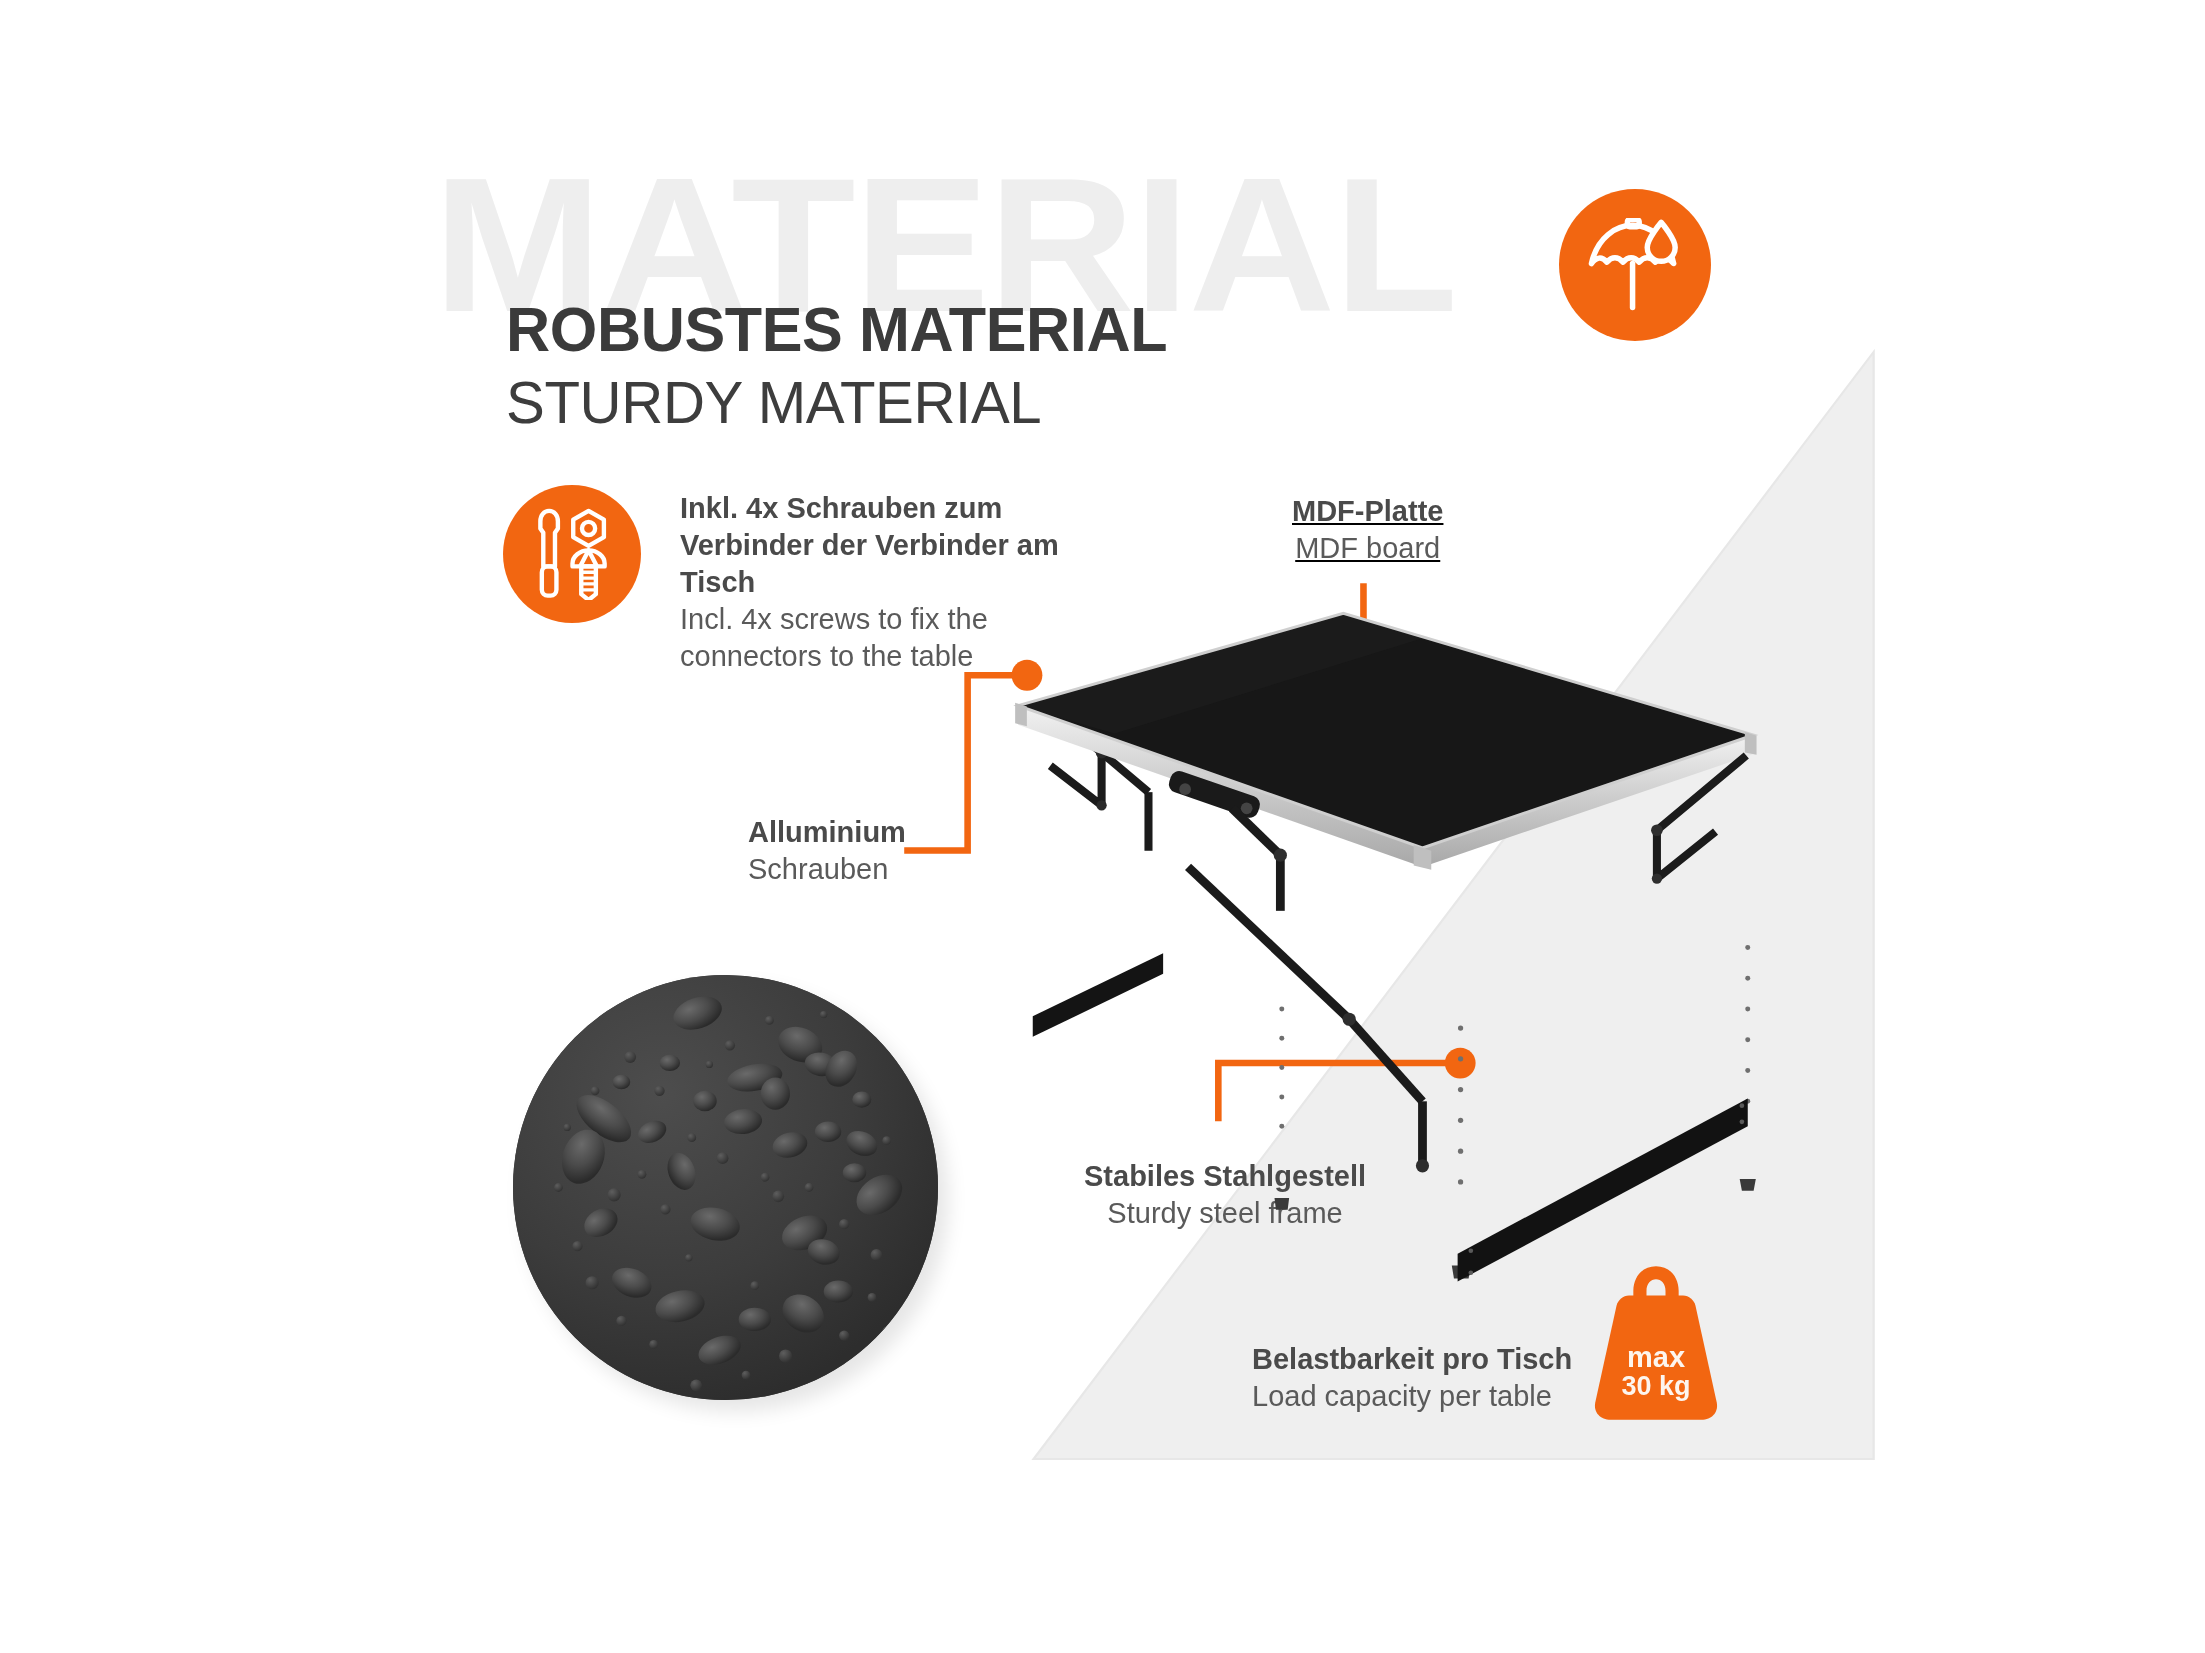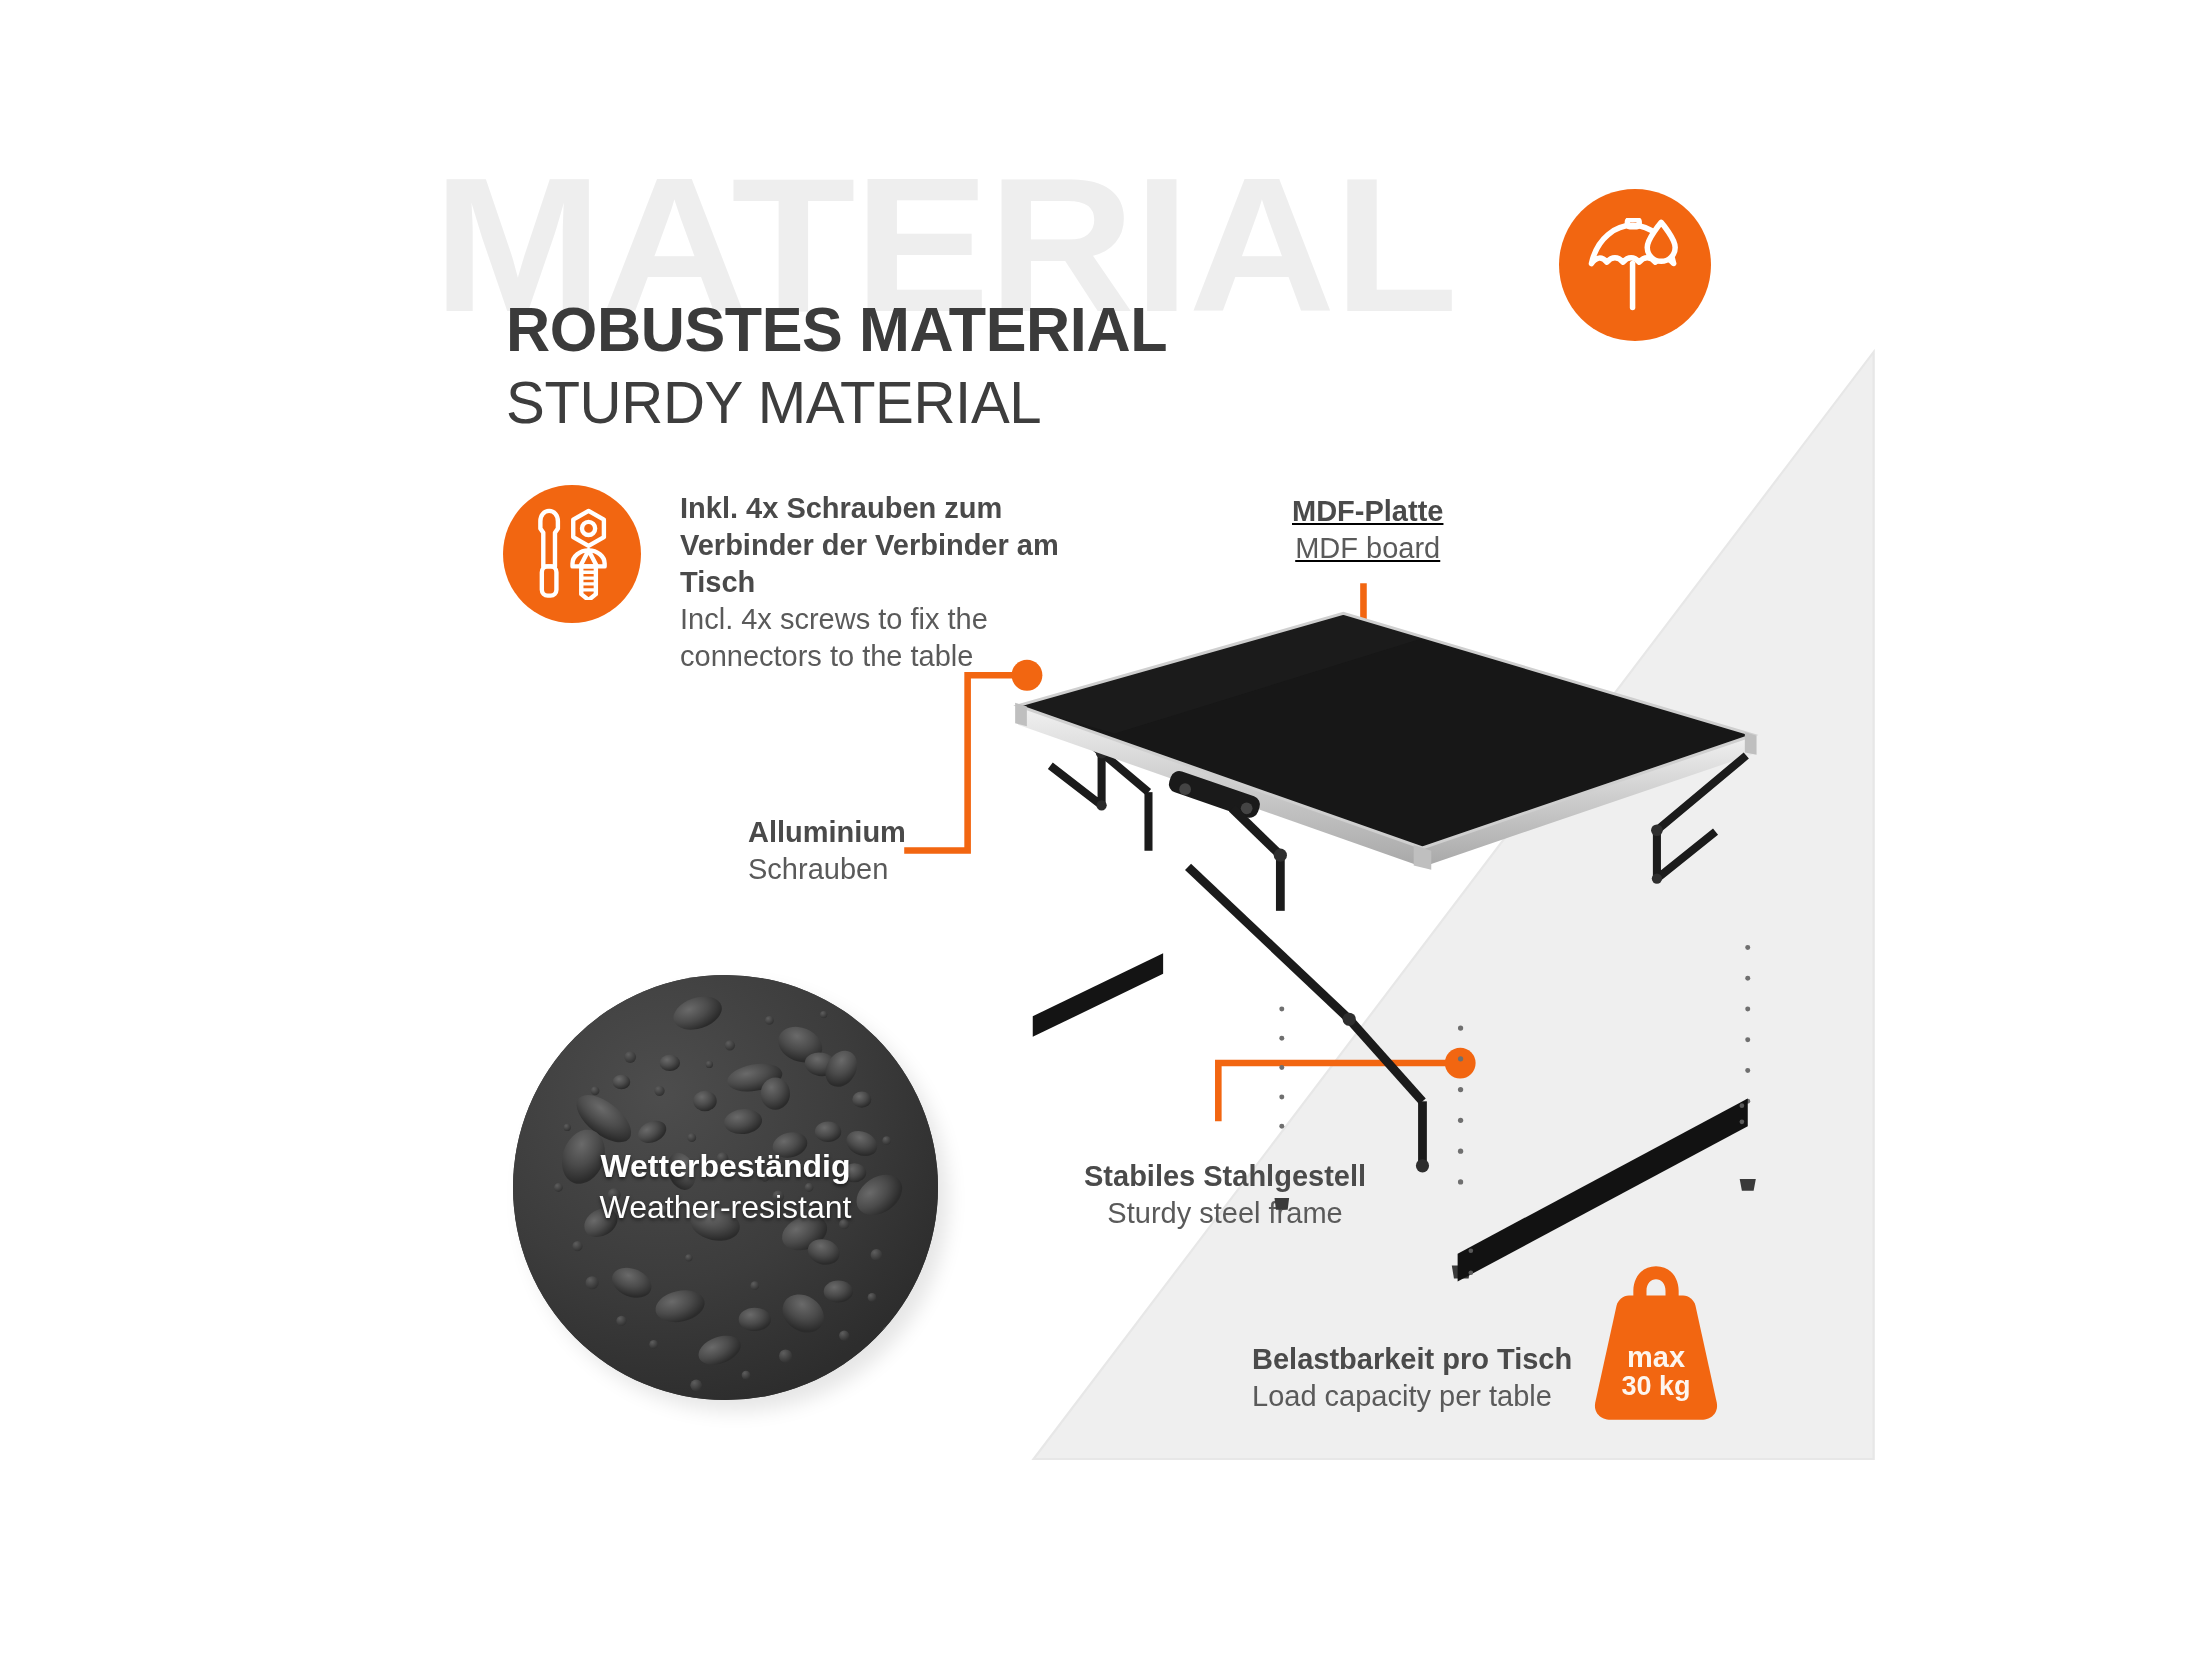--- a/index.html
+++ b/index.html
@@ -307,24 +307,20 @@
           <circle cx="350" cy="62" r="6"></circle>
         <circle cx="424" cy="54" r="5"></circle>
           <circle cx="62" cy="290" r="6"></circle>
         <circle cx="74" cy="208" r="5"></circle>
           <circle cx="510" cy="486" r="6"></circle>
         <circle cx="330" cy="424" r="6"></circle>
           <circle cx="240" cy="386" r="5"></circle>
       </g>
       <circle cx="290" cy="290" r="290" fill="none" stroke="#ffffff" stroke-width="0"></circle>
     </svg>
-    <div class="caption">
-      <span class="de">Wetterbeständig</span>
-      <span class="en">Weather-resistant</span>
-    </div>
   </div>
 
   <svg class="table-img" style="left:1012px; top:609px; width:777px; height:674px;" viewBox="0 0 1060 920" aria-hidden="true">
     <defs>
       <linearGradient id="aluEdge" x1="0" y1="0" x2="0" y2="1">
         <stop offset="0%" stop-color="#f2f2f2"></stop>
         <stop offset="45%" stop-color="#cfcfcf"></stop>
         <stop offset="100%" stop-color="#a8a8a8"></stop>
       </linearGradient>
       <linearGradient id="legSilver" x1="0" y1="0" x2="1" y2="0">

